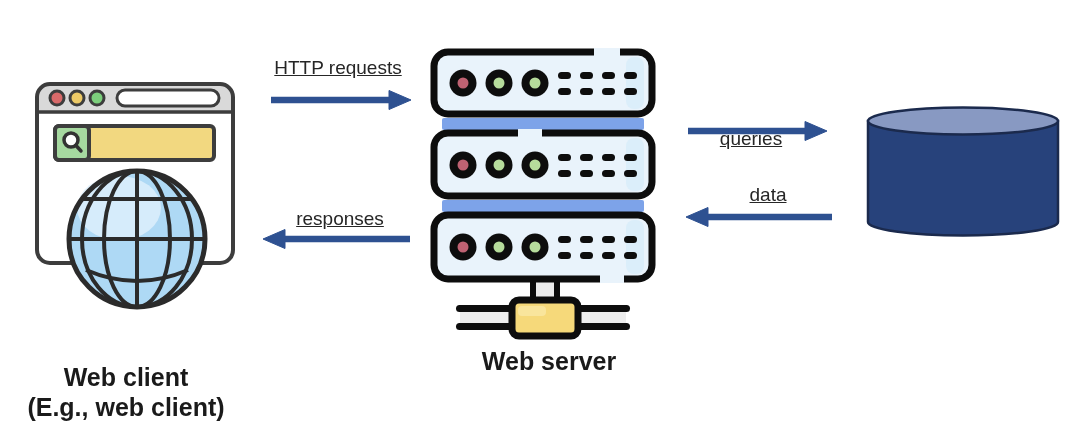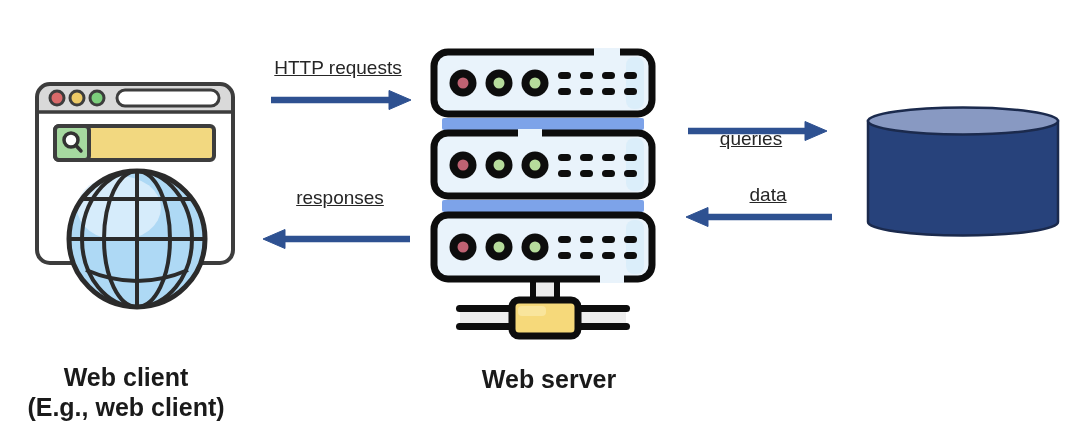--- a/index.html
+++ b/index.html
@@ -176,35 +176,35 @@
       <rect class="cable-gray" x="146" y="260" width="52" height="20"></rect>
       <rect class="cable-bar" x="144" y="257" width="58" height="7" rx="3.5"></rect>
       <rect class="cable-bar" x="144" y="275" width="58" height="7" rx="3.5"></rect>
     </g>
     <g>
       <rect class="switch" x="84" y="252" width="66" height="36" rx="7"></rect>
       <rect class="switch-hl" x="90" y="258" width="28" height="10" rx="4"></rect>
     </g>
   </svg>
 
-  <div class="node-label" style="left:549px;top:364px;">Web server</div>
+  <div class="node-label" style="left:549px;top:346px;">Web server</div>
 
   <svg class="icon-abs" style="left:863px;top:103px;" width="200" height="142" viewBox="0 0 200 142">
     <path class="db-body" d="M5,18 L5,119 A95,13.5 0 0 0 195,119 L195,18 Z"></path>
     <ellipse class="db-top" cx="100" cy="18" rx="95" ry="13.5"></ellipse>
   </svg>
 
 
   <div class="flow-label" style="left:338px;top:57px;">HTTP requests</div>
   <svg class="icon-abs" style="left:271px;top:89px;" width="141" height="22" viewBox="0 0 141 22">
     <line class="arrow-line" x1="0" y1="11" x2="119" y2="11"></line>
     <polygon class="arrow-shape" points="118,1.5 140,11 118,20.5"></polygon>
   </svg>
 
-  <div class="flow-label" style="left:340px;top:187px;">responses</div>
+  <div class="flow-label" style="left:340px;top:208px;">responses</div>
   <svg class="icon-abs" style="left:262px;top:228px;" width="148" height="22" viewBox="0 0 148 22">
     <line class="arrow-line" x1="22" y1="11" x2="148" y2="11"></line>
     <polygon class="arrow-shape" points="23,1.5 1,11 23,20.5"></polygon>
   </svg>
 
   <div class="flow-label" style="left:751px;top:88px;margin-top:40px;">queries</div>
   <svg class="icon-abs" style="left:688px;top:120px;" width="140" height="22" viewBox="0 0 140 22">
     <line class="arrow-line" x1="0" y1="11" x2="118" y2="11"></line>
     <polygon class="arrow-shape" points="117,1.5 139,11 117,20.5"></polygon>
   </svg>

